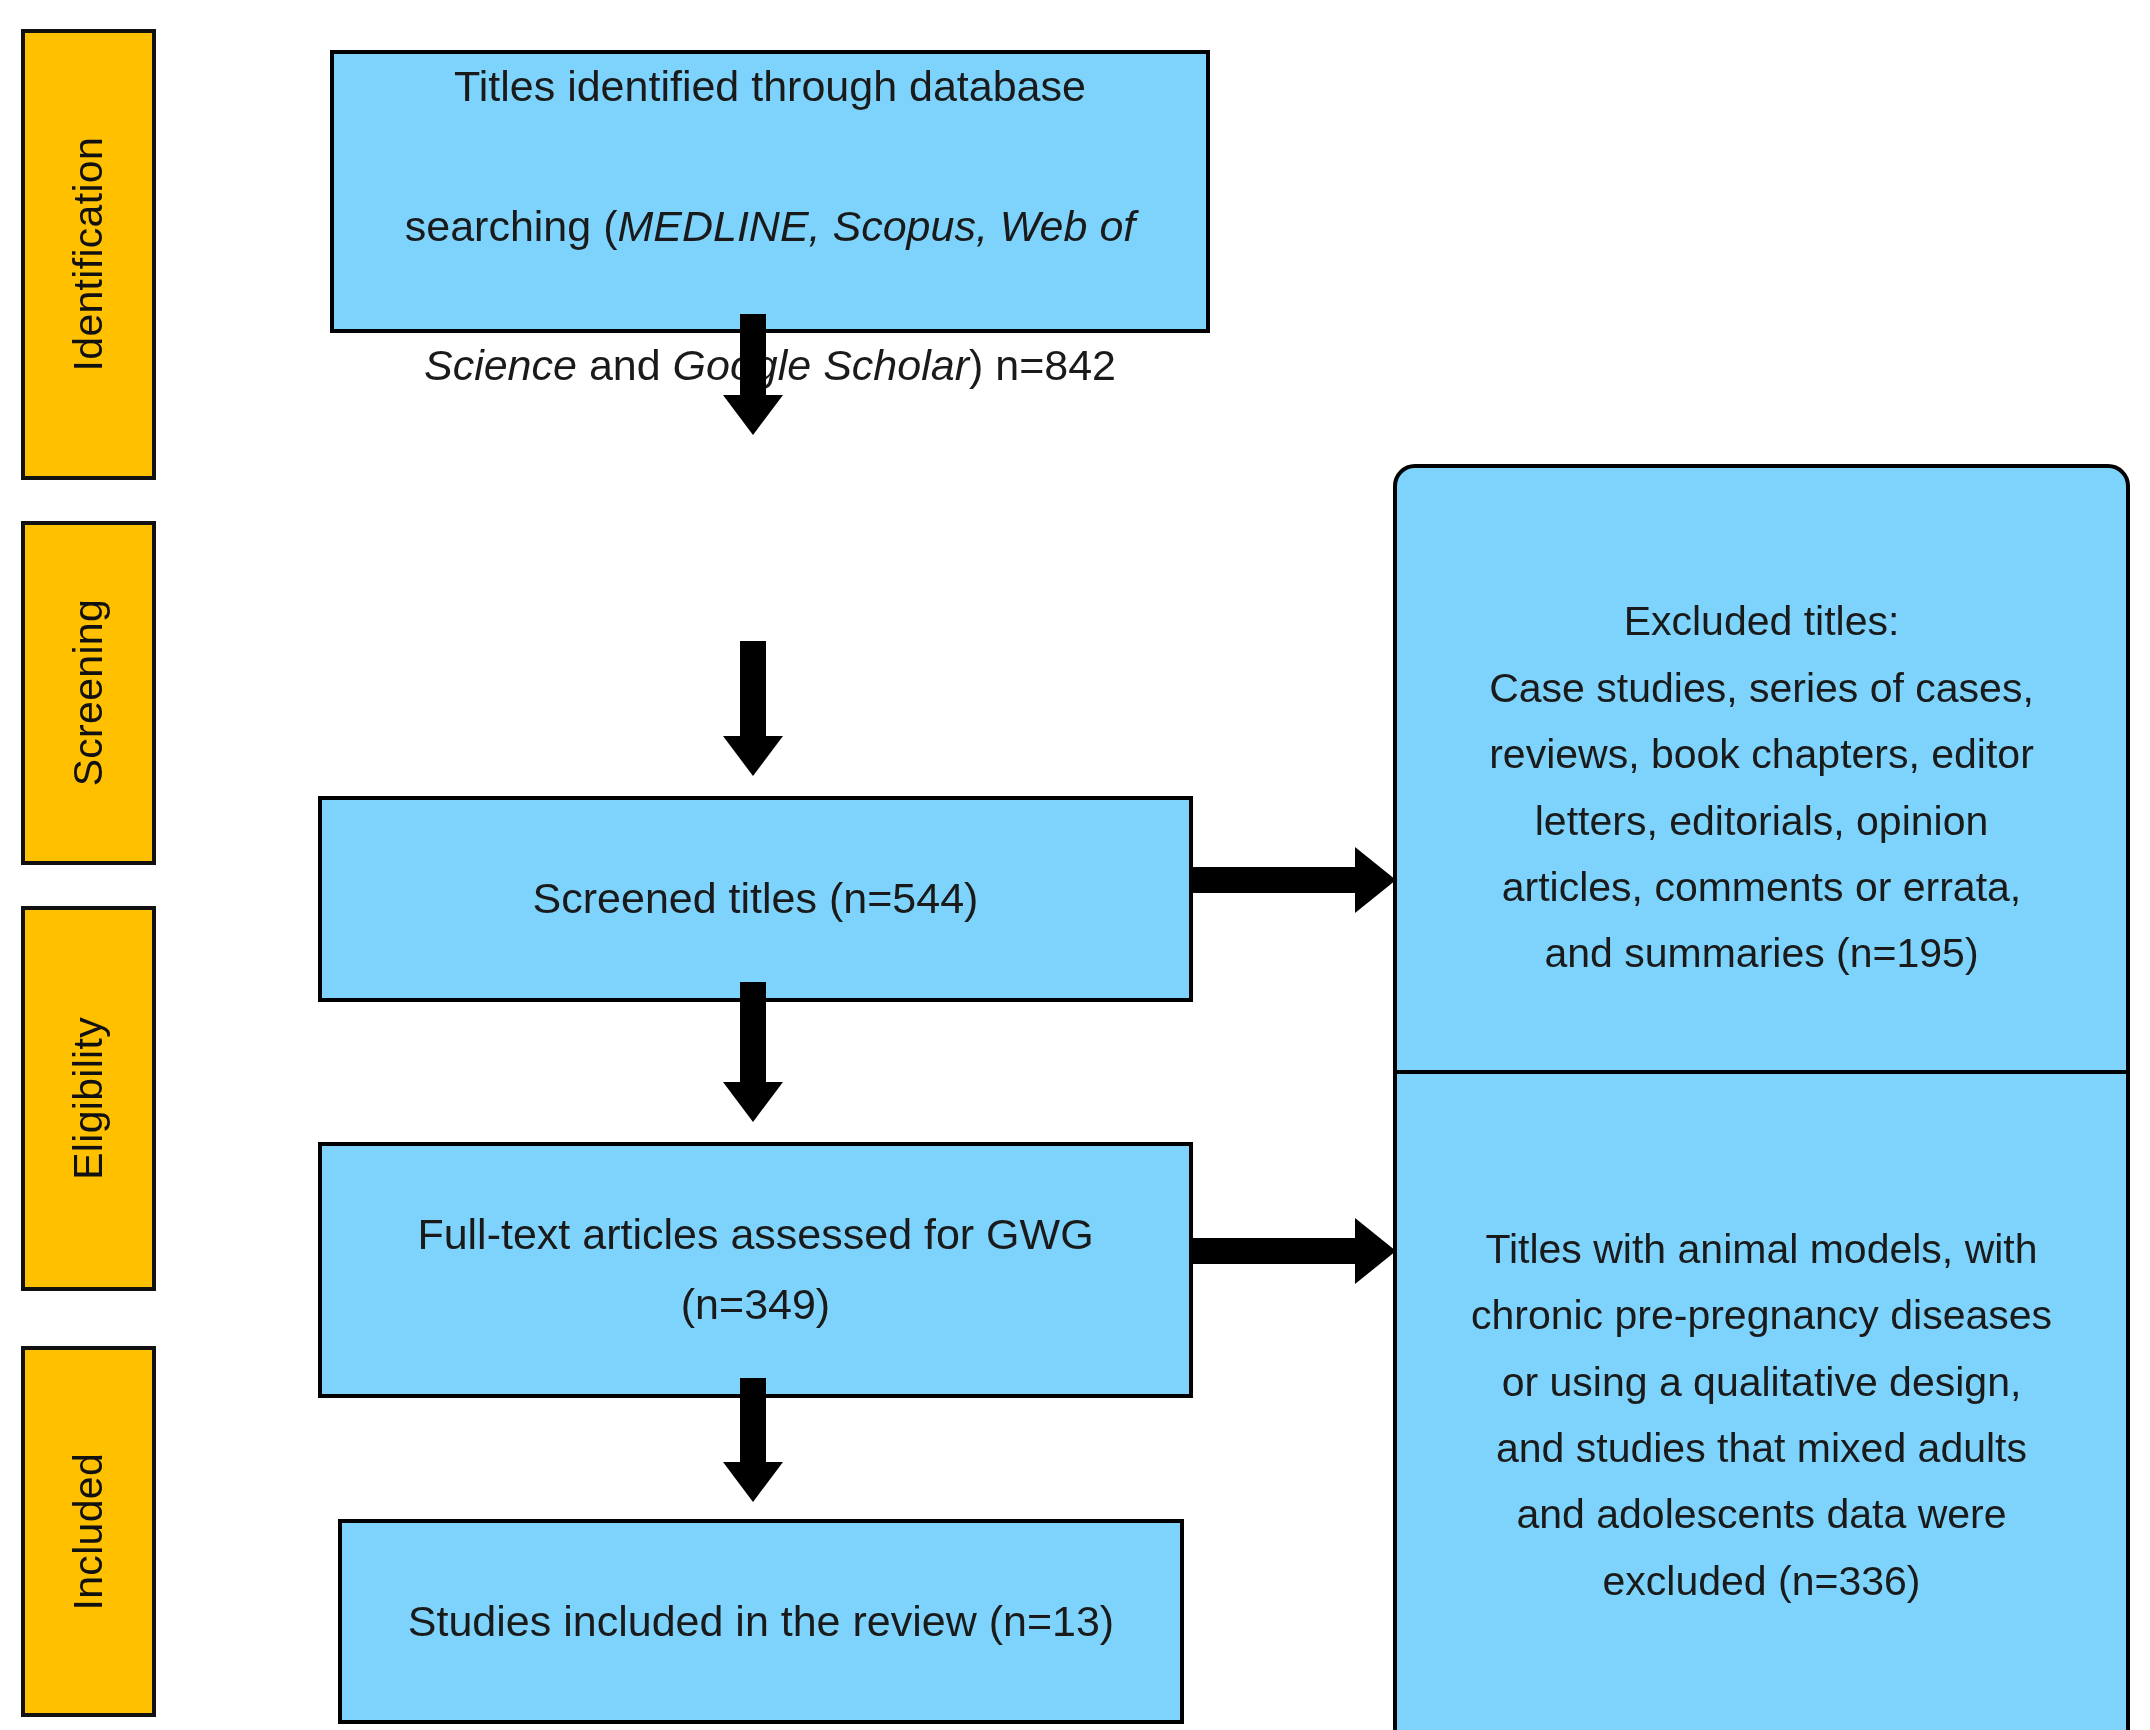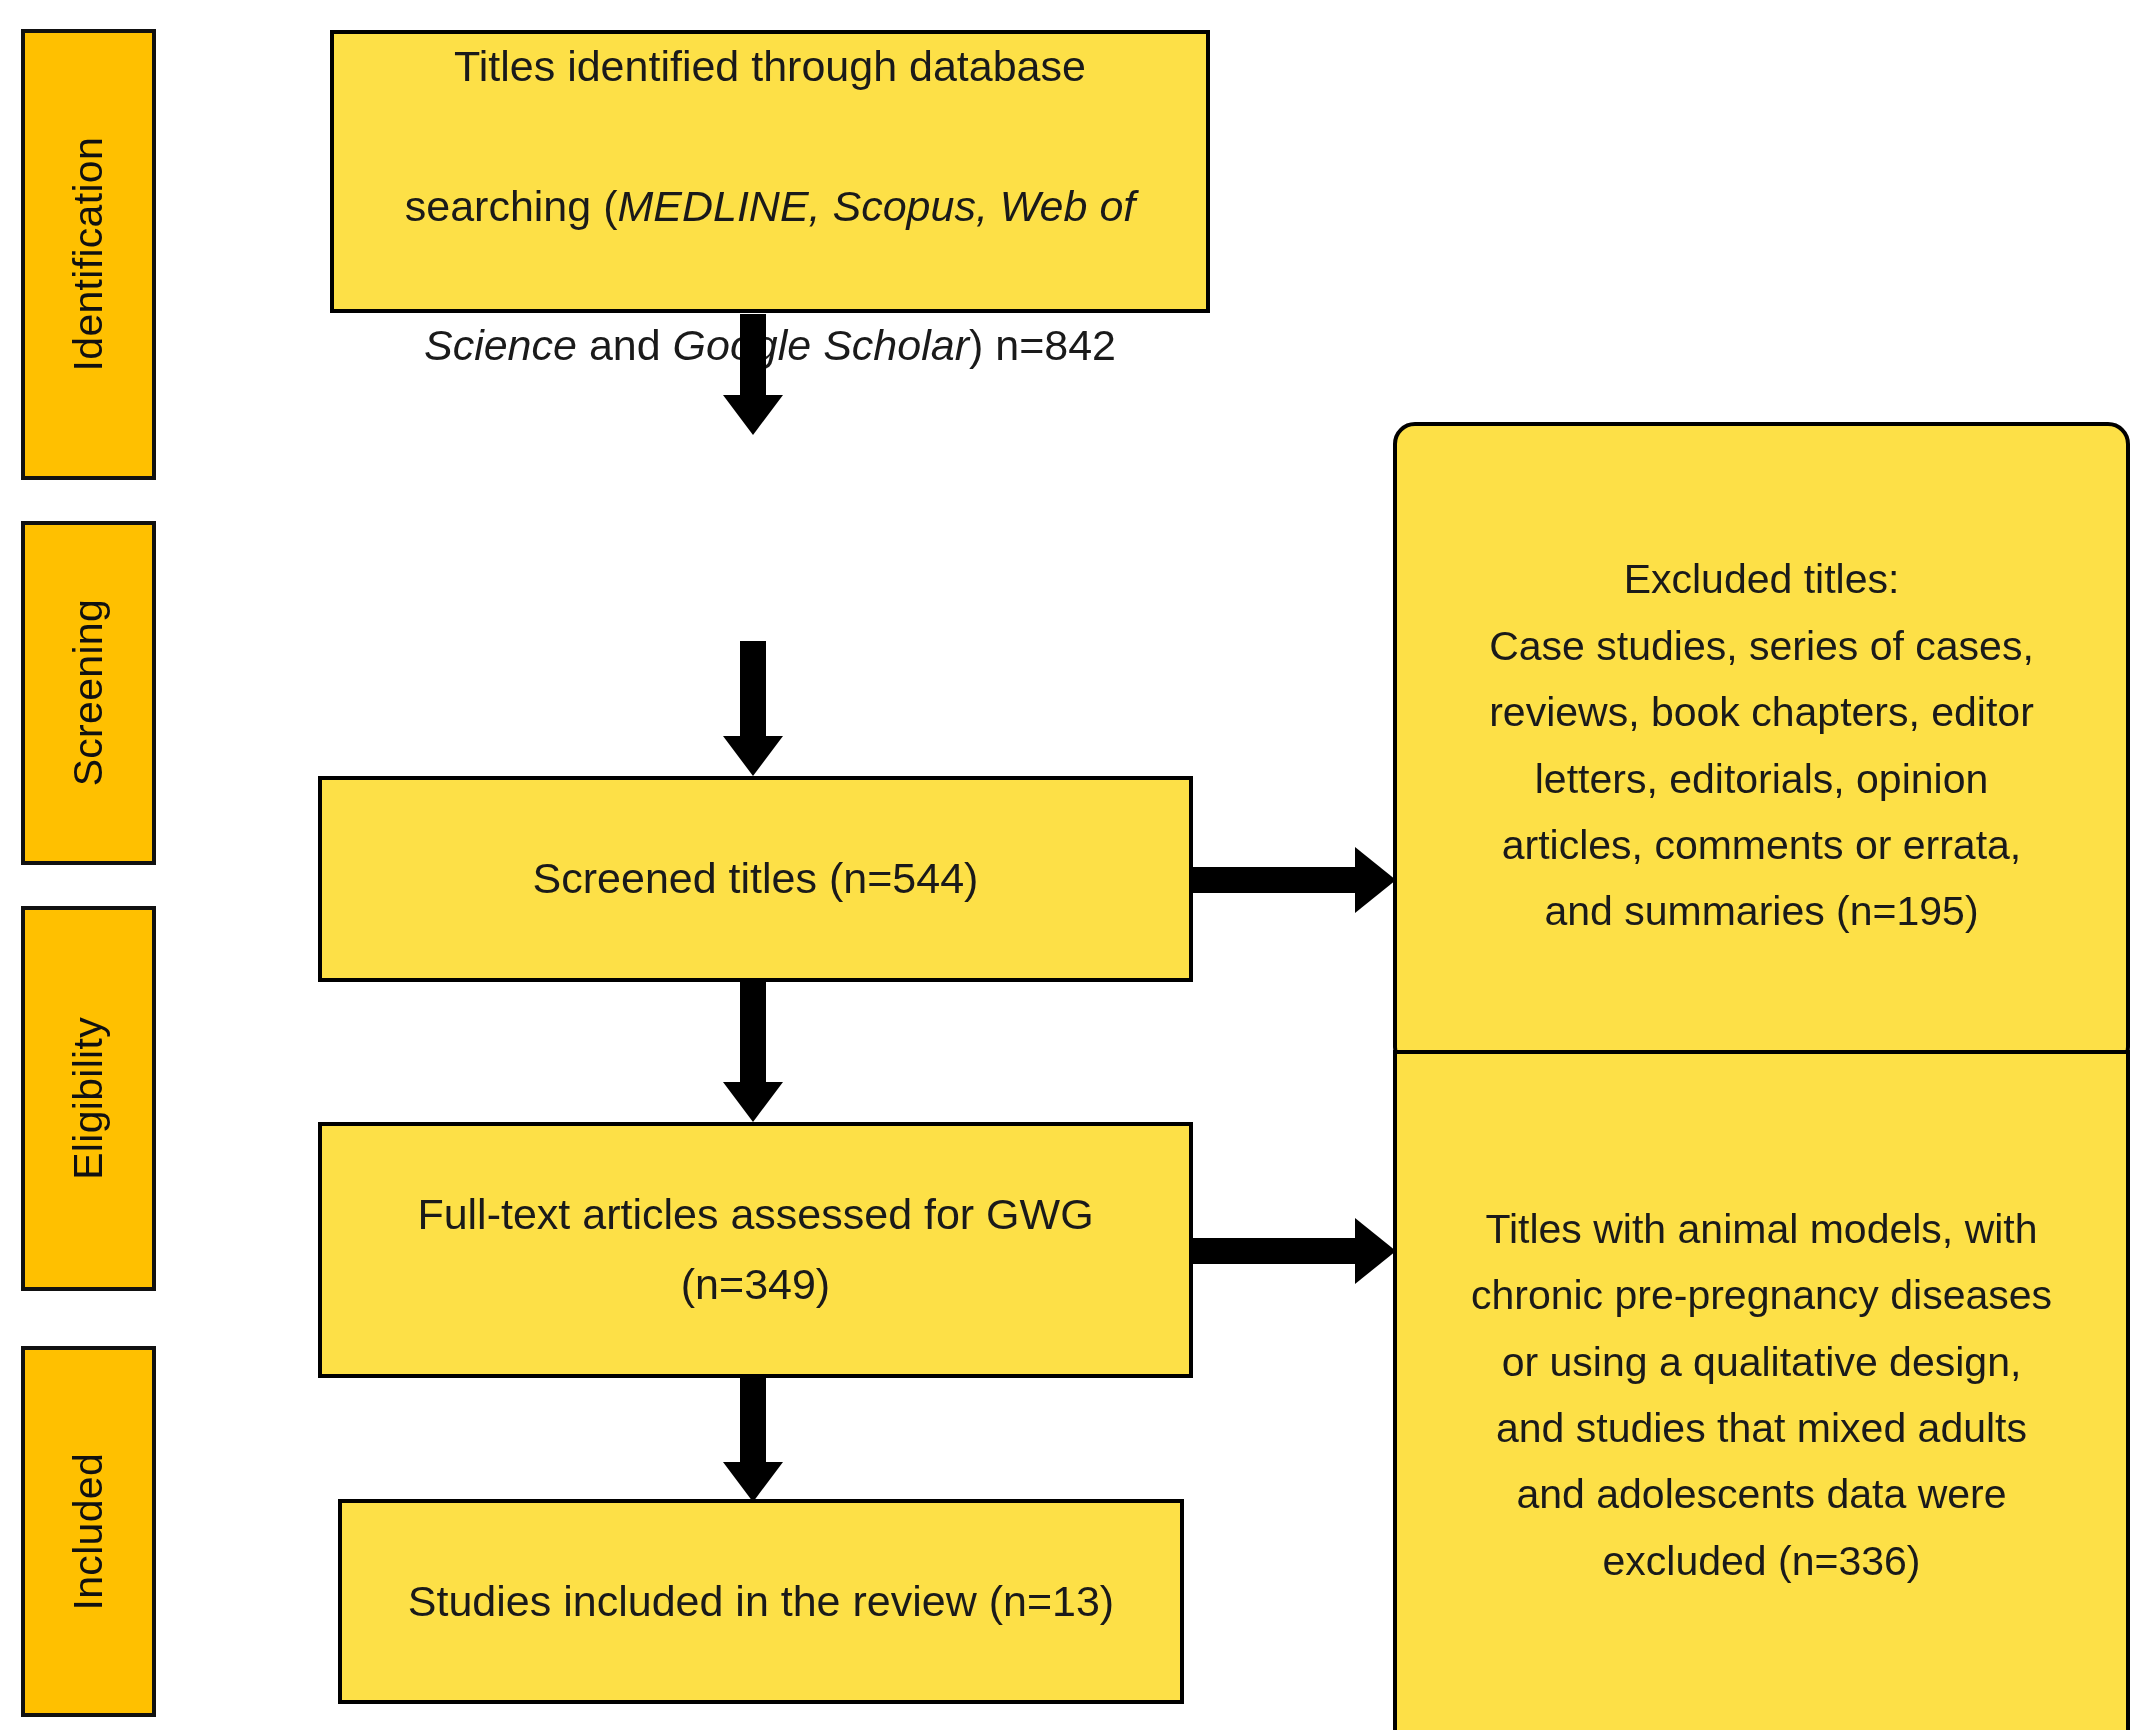--- a/index.html
+++ b/index.html
@@ -36,27 +36,28 @@
     font-size: 41px;
     color: #111111;
     letter-spacing: 0.3px;
     white-space: nowrap;
     line-height: 1;
   }
 
   
   .flow-box {
     position: absolute;
-    background: #fde047;
+    background: #7dd3fc;
     border: 4.8px solid #000000;
     box-sizing: border-box;
     display: flex;
     align-items: center;
     justify-content: center;
     text-align: center;
+    margin-top: 20px;
   }
   .flow-box .box-text {
     font-size: 43px;
     line-height: 1.62;
     color: #1a1a1a;
     padding: 0 18px;
     white-space: pre-line;
   }
   .flow-box .box-text em {
     font-style: italic;
@@ -182,21 +183,21 @@
 
   <div class="arrow-down" style="left:722px; top:1378px; width:62px; height:124px;">
     <div class="shaft" style="height:84px;"></div>
     <div class="head"></div>
   </div>
 
   <div class="flow-box" style="left:338px; top:1499px; width:846px; height:205px;">
     <div class="box-text">Studies included in the review (n=13)</div>
   </div>
 
-  <div class="flow-box exclusion" style="left:1393px; top:422px; width:737px; height:647px;border-radius:22px;">
+  <div class="flow-box exclusion" style="left:1393px; top:444px; width:737px; height:647px;border-radius:22px;">
     <div class="box-text">Excluded titles:
 Case studies, series of cases,
 reviews, book chapters, editor
 letters, editorials, opinion
 articles, comments or errata,
 and summaries (n=195)</div>
   </div>
 
   <div class="flow-box exclusion" style="left:1393px; top:1050px; width:737px; height:690px;">
     <div class="box-text">Titles with animal models, with

